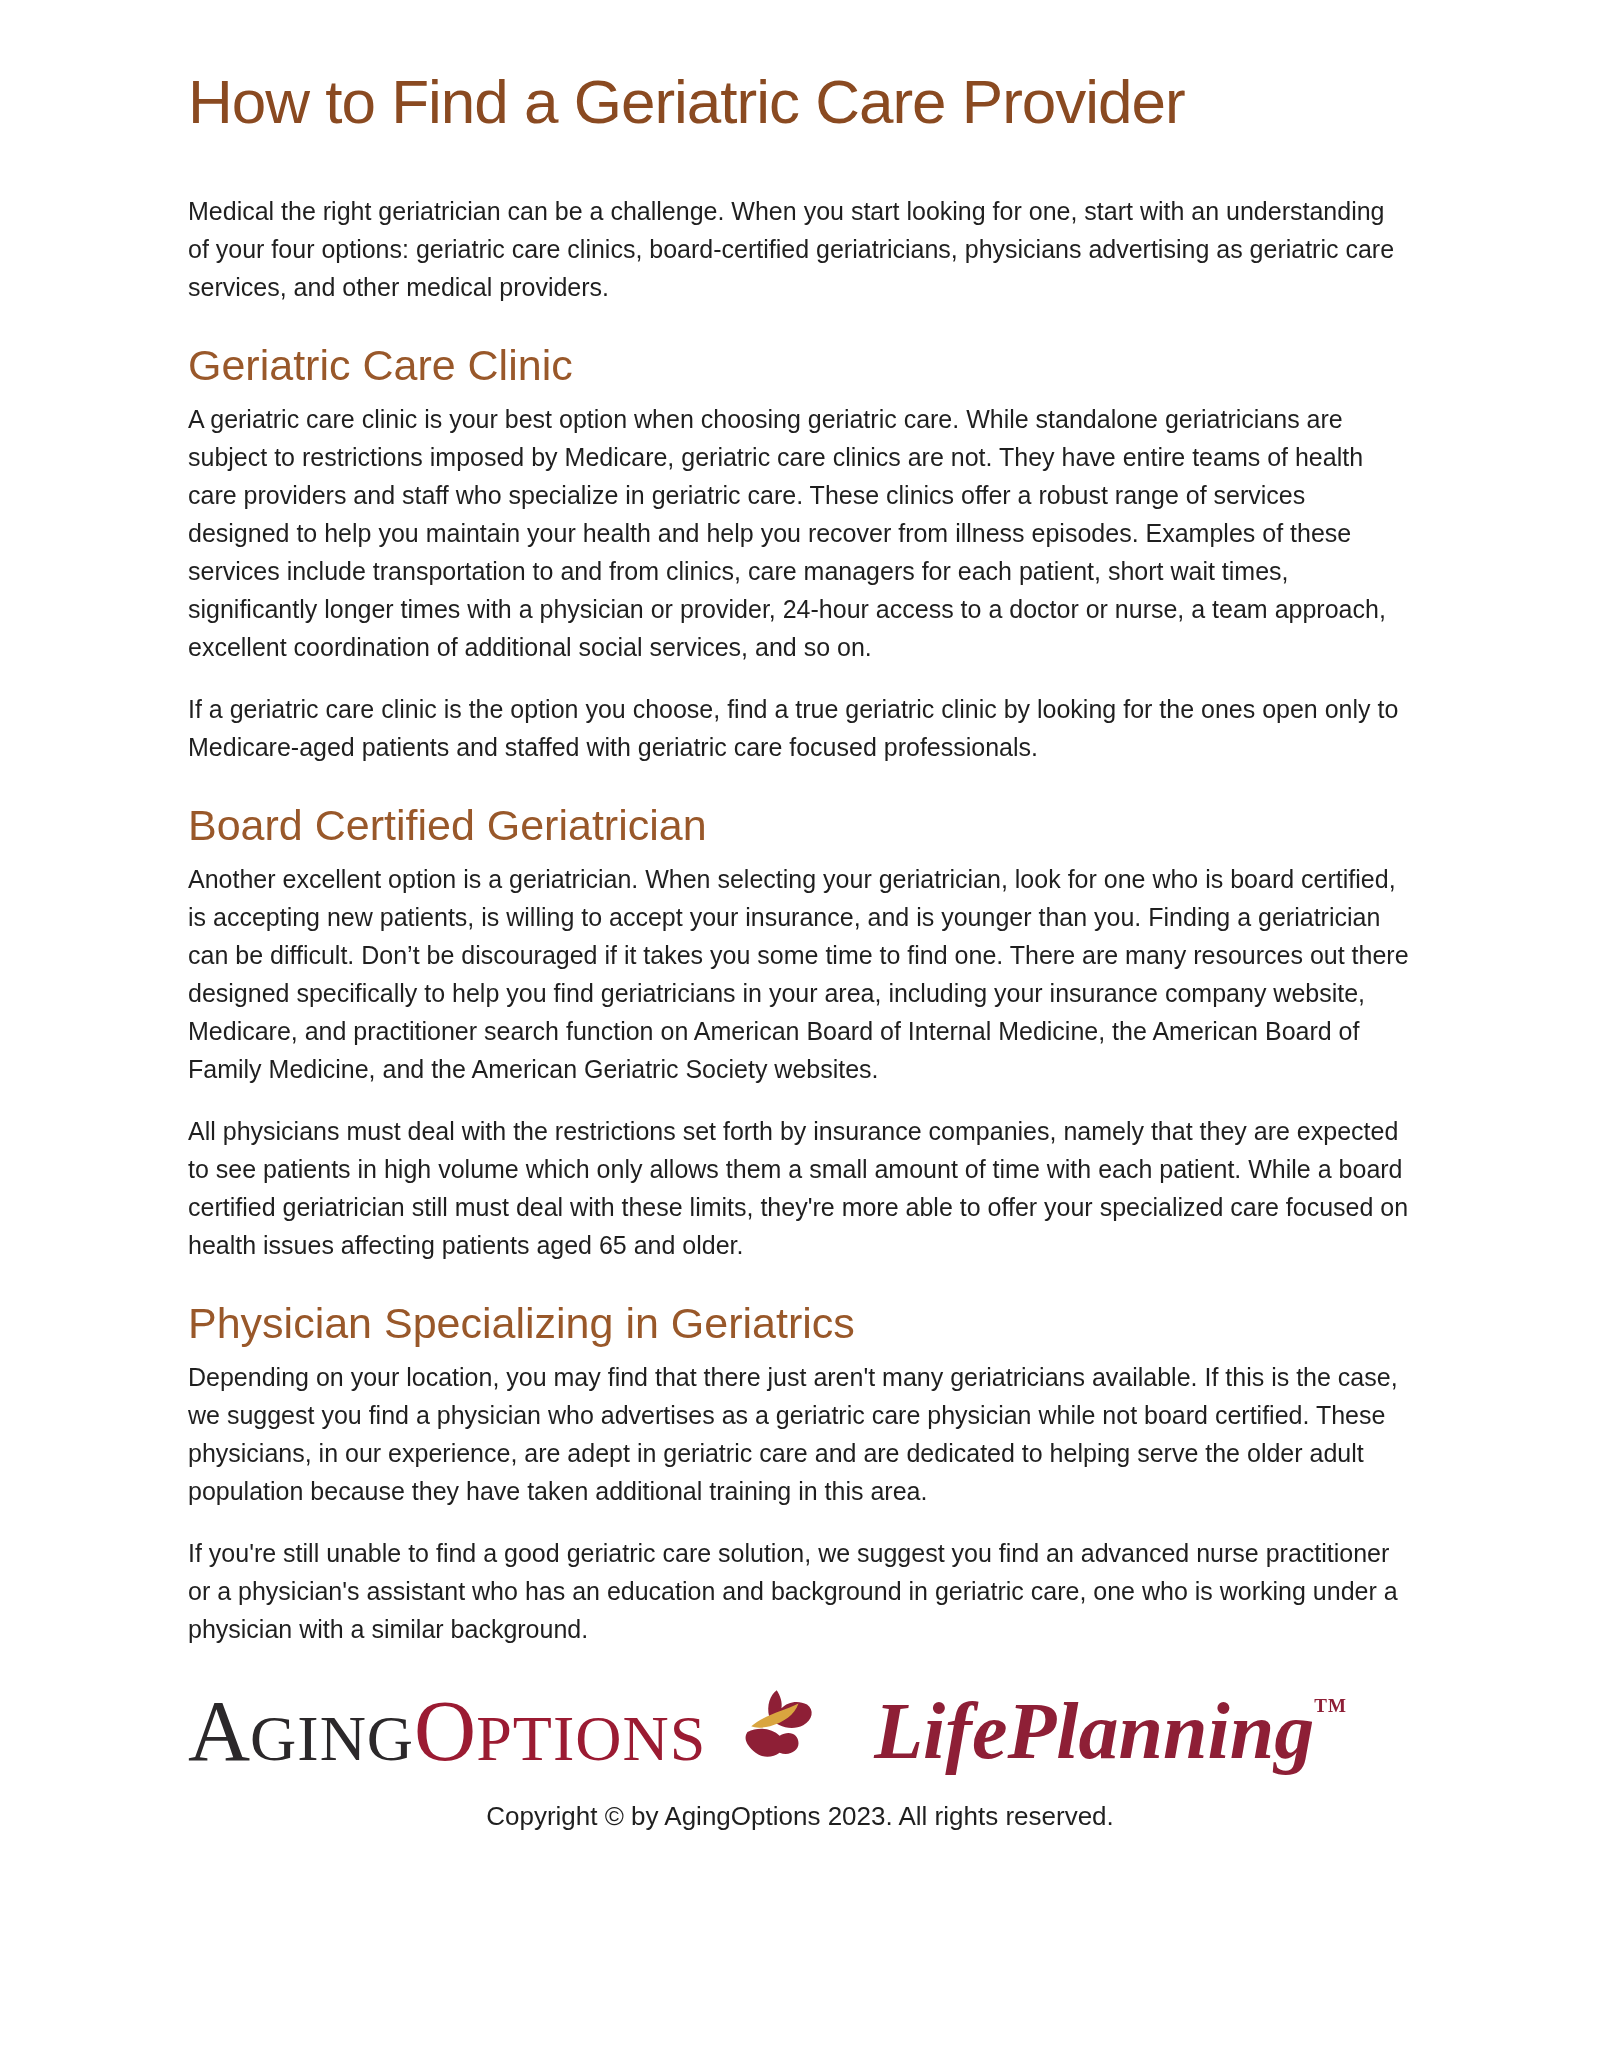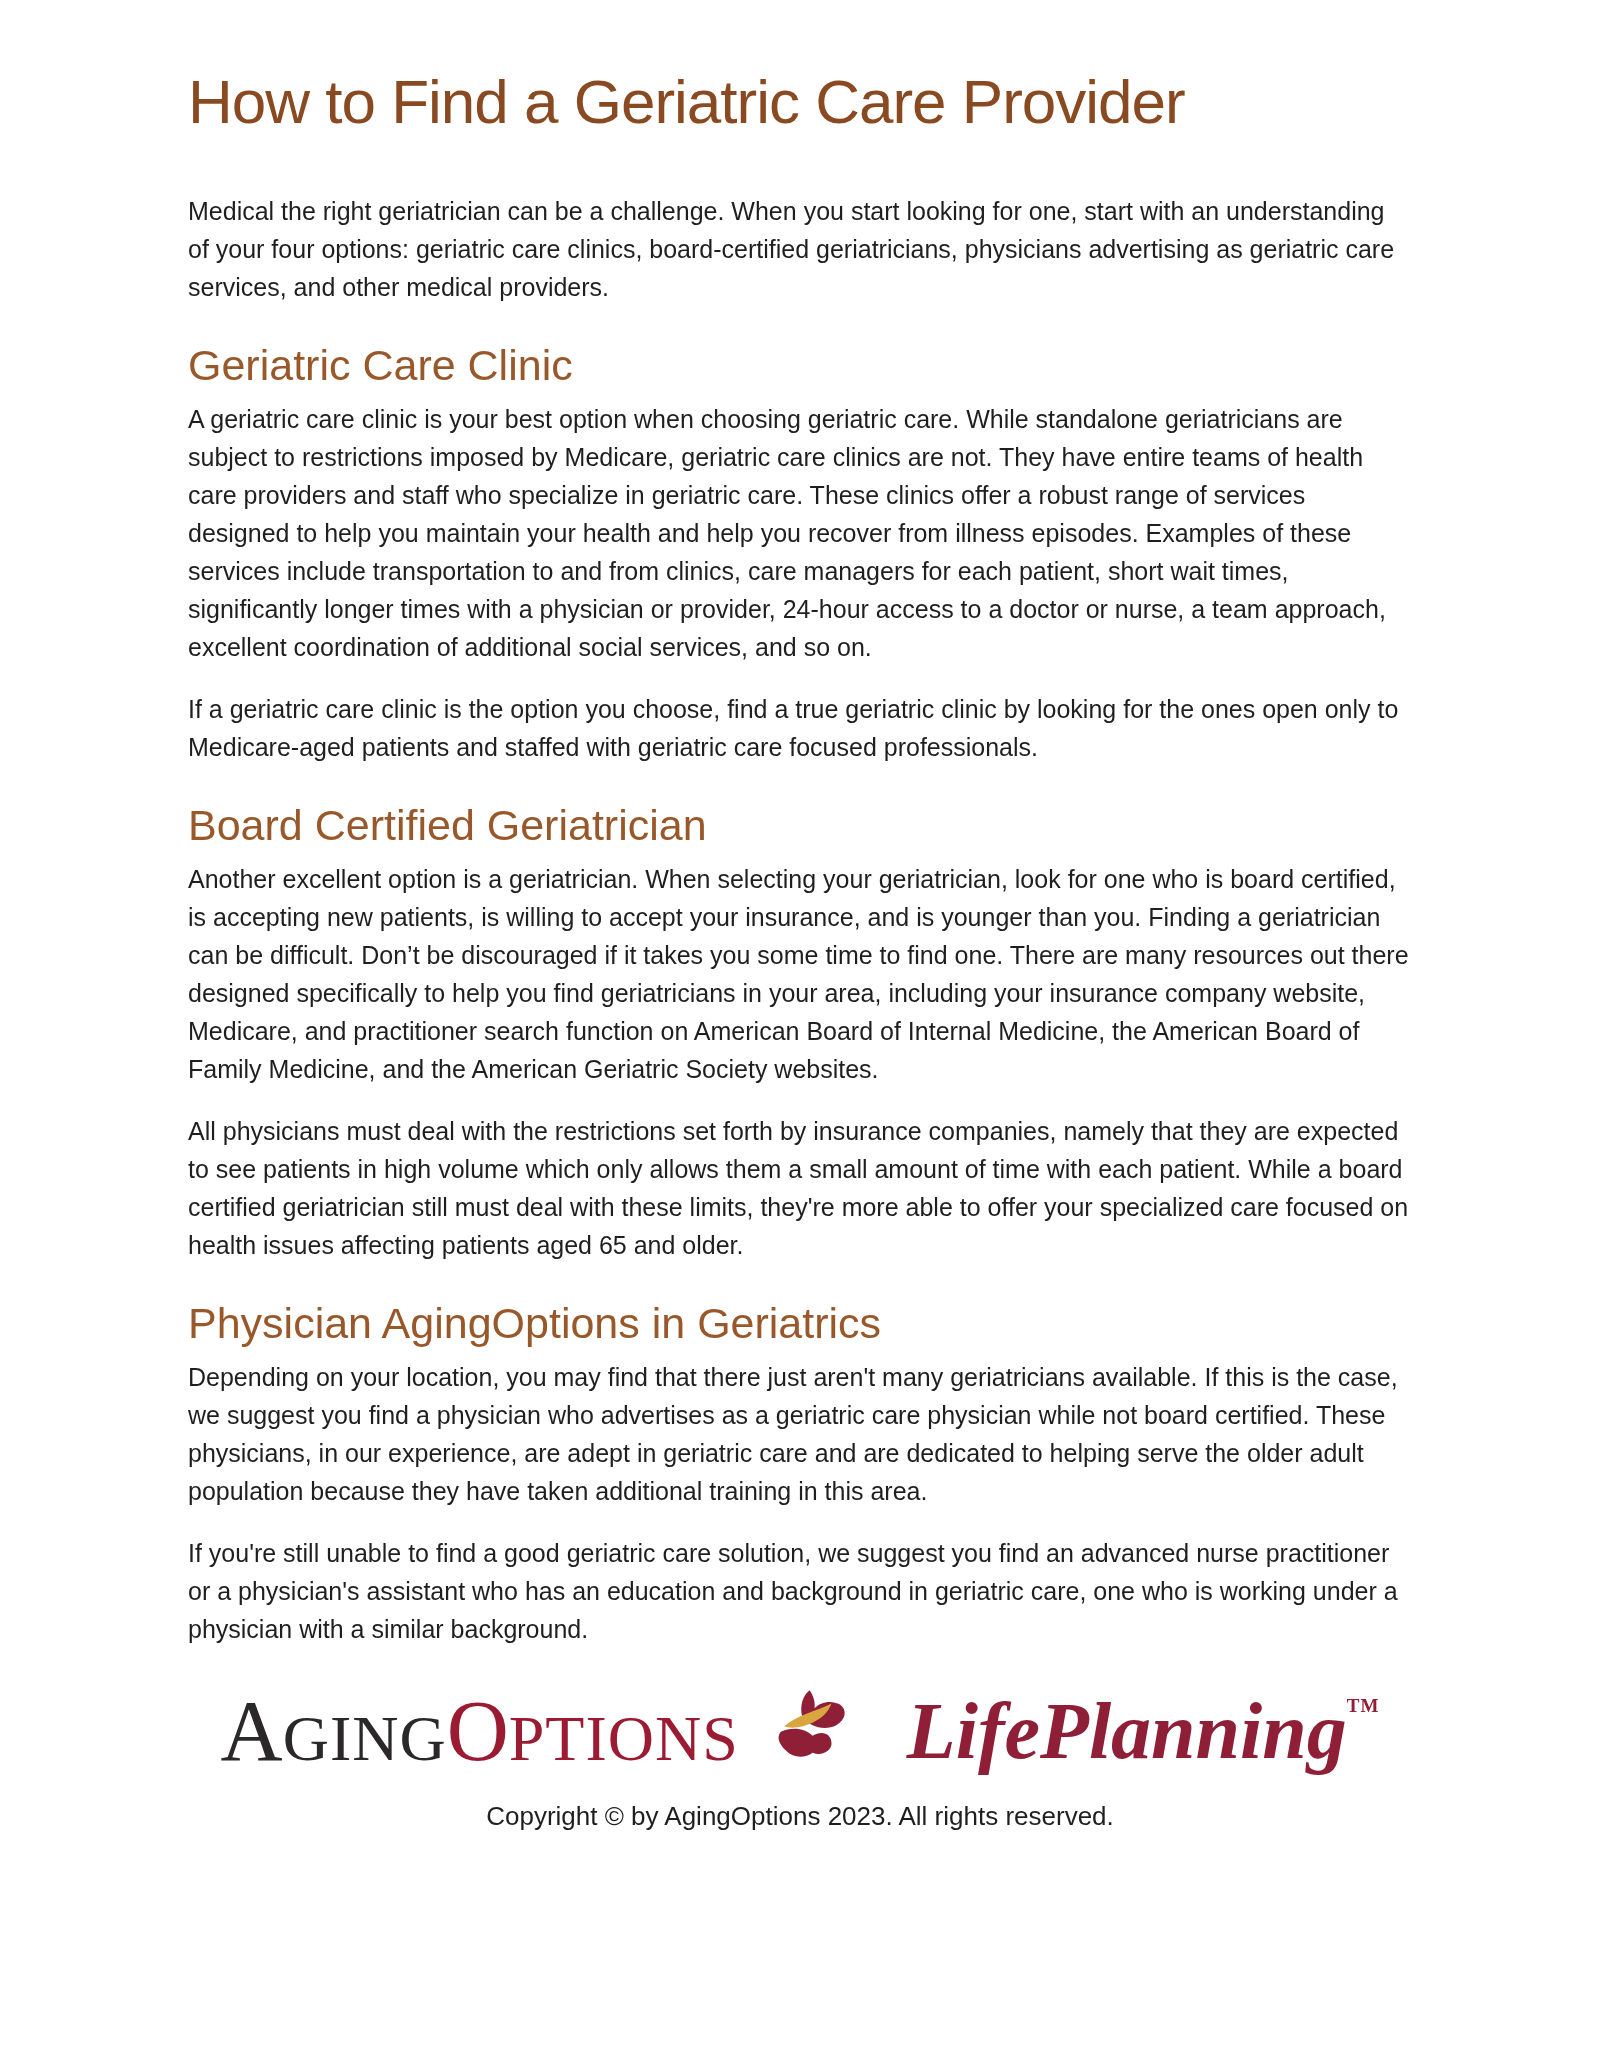--- a/index.html
+++ b/index.html
@@ -39,21 +39,21 @@
     line-height: 38px;
     margin: 0 0 24px 0;
   }
   .doc-footer {
     margin-top: 40px;
     text-align: center;
   }
   .logo-row {
     display: flex;
     align-items: center;
-    justify-content: center;
+    justify-content: flex-start;
     gap: 30px;
   }
   .ao-wordmark {
     font-family: "Liberation Serif", serif;
     color: var(--logo-dark, #2b282a);
     white-space: nowrap;
     line-height: 1;
   }
   .ao-wordmark .lg { font-size: 86px; }
   .ao-wordmark .sm { font-size: 64px; letter-spacing: 1px; }
@@ -96,21 +96,21 @@
   <p class="body-text">Medical the right geriatrician can be a challenge. When you start looking for one, start with an understanding of your four options: geriatric care clinics, board-certified geriatricians, physicians advertising as geriatric care services, and other medical providers.</p>
 
   <h2 class="section-heading">Geriatric Care Clinic</h2>
   <p class="body-text">A geriatric care clinic is your best option when choosing geriatric care. While standalone geriatricians are subject to restrictions imposed by Medicare, geriatric care clinics are not. They have entire teams of health care providers and staff who specialize in geriatric care. These clinics offer a robust range of services designed to help you maintain your health and help you recover from illness episodes. Examples of these services include transportation to and from clinics, care managers for each patient, short wait times, significantly longer times with a physician or provider, 24-hour access to a doctor or nurse, a team approach, excellent coordination of additional social services, and so on.</p>
   <p class="body-text">If a geriatric care clinic is the option you choose, find a true geriatric clinic by looking for the ones open only to Medicare-aged patients and staffed with geriatric care focused professionals.</p>
 
   <h2 class="section-heading">Board Certified Geriatrician</h2>
   <p class="body-text">Another excellent option is a geriatrician. When selecting your geriatrician, look for one who is board certified, is accepting new patients, is willing to accept your insurance, and is younger than you. Finding a geriatrician can be difficult. Don’t be discouraged if it takes you some time to find one. There are many resources out there designed specifically to help you find geriatricians in your area, including your insurance company website, Medicare, and practitioner search function on American Board of Internal Medicine, the American Board of Family Medicine, and the American Geriatric Society websites.</p>
   <p class="body-text">All physicians must deal with the restrictions set forth by insurance companies, namely that they are expected to see patients in high volume which only allows them a small amount of time with each patient. While a board certified geriatrician still must deal with these limits, they're more able to offer your specialized care focused on health issues affecting patients aged 65 and older.</p>
 
-  <h2 class="section-heading">Physician AgingOptions in Geriatrics</h2>
+  <h2 class="section-heading">Physician Specializing in Geriatrics</h2>
   <p class="body-text">Depending on your location, you may find that there just aren't many geriatricians available. If this is the case, we suggest you find a physician who advertises as a geriatric care physician while not board certified. These physicians, in our experience, are adept in geriatric care and are dedicated to helping serve the older adult population because they have taken additional training in this area.</p>
 
   <p class="body-text">If you're still unable to find a good geriatric care solution, we suggest you find an advanced nurse practitioner or a physician's assistant who has an education and background in geriatric care, one who is working under a physician with a similar background.</p>
 
   <div class="doc-footer">
     <div class="logo-row">
       <div class="ao-wordmark">
         <span class="lg">A</span><span class="sm">GING</span><span class="lg options">O</span><span class="sm options">PTIONS</span>
       </div>
       <span class="logo-icon-wrap">

